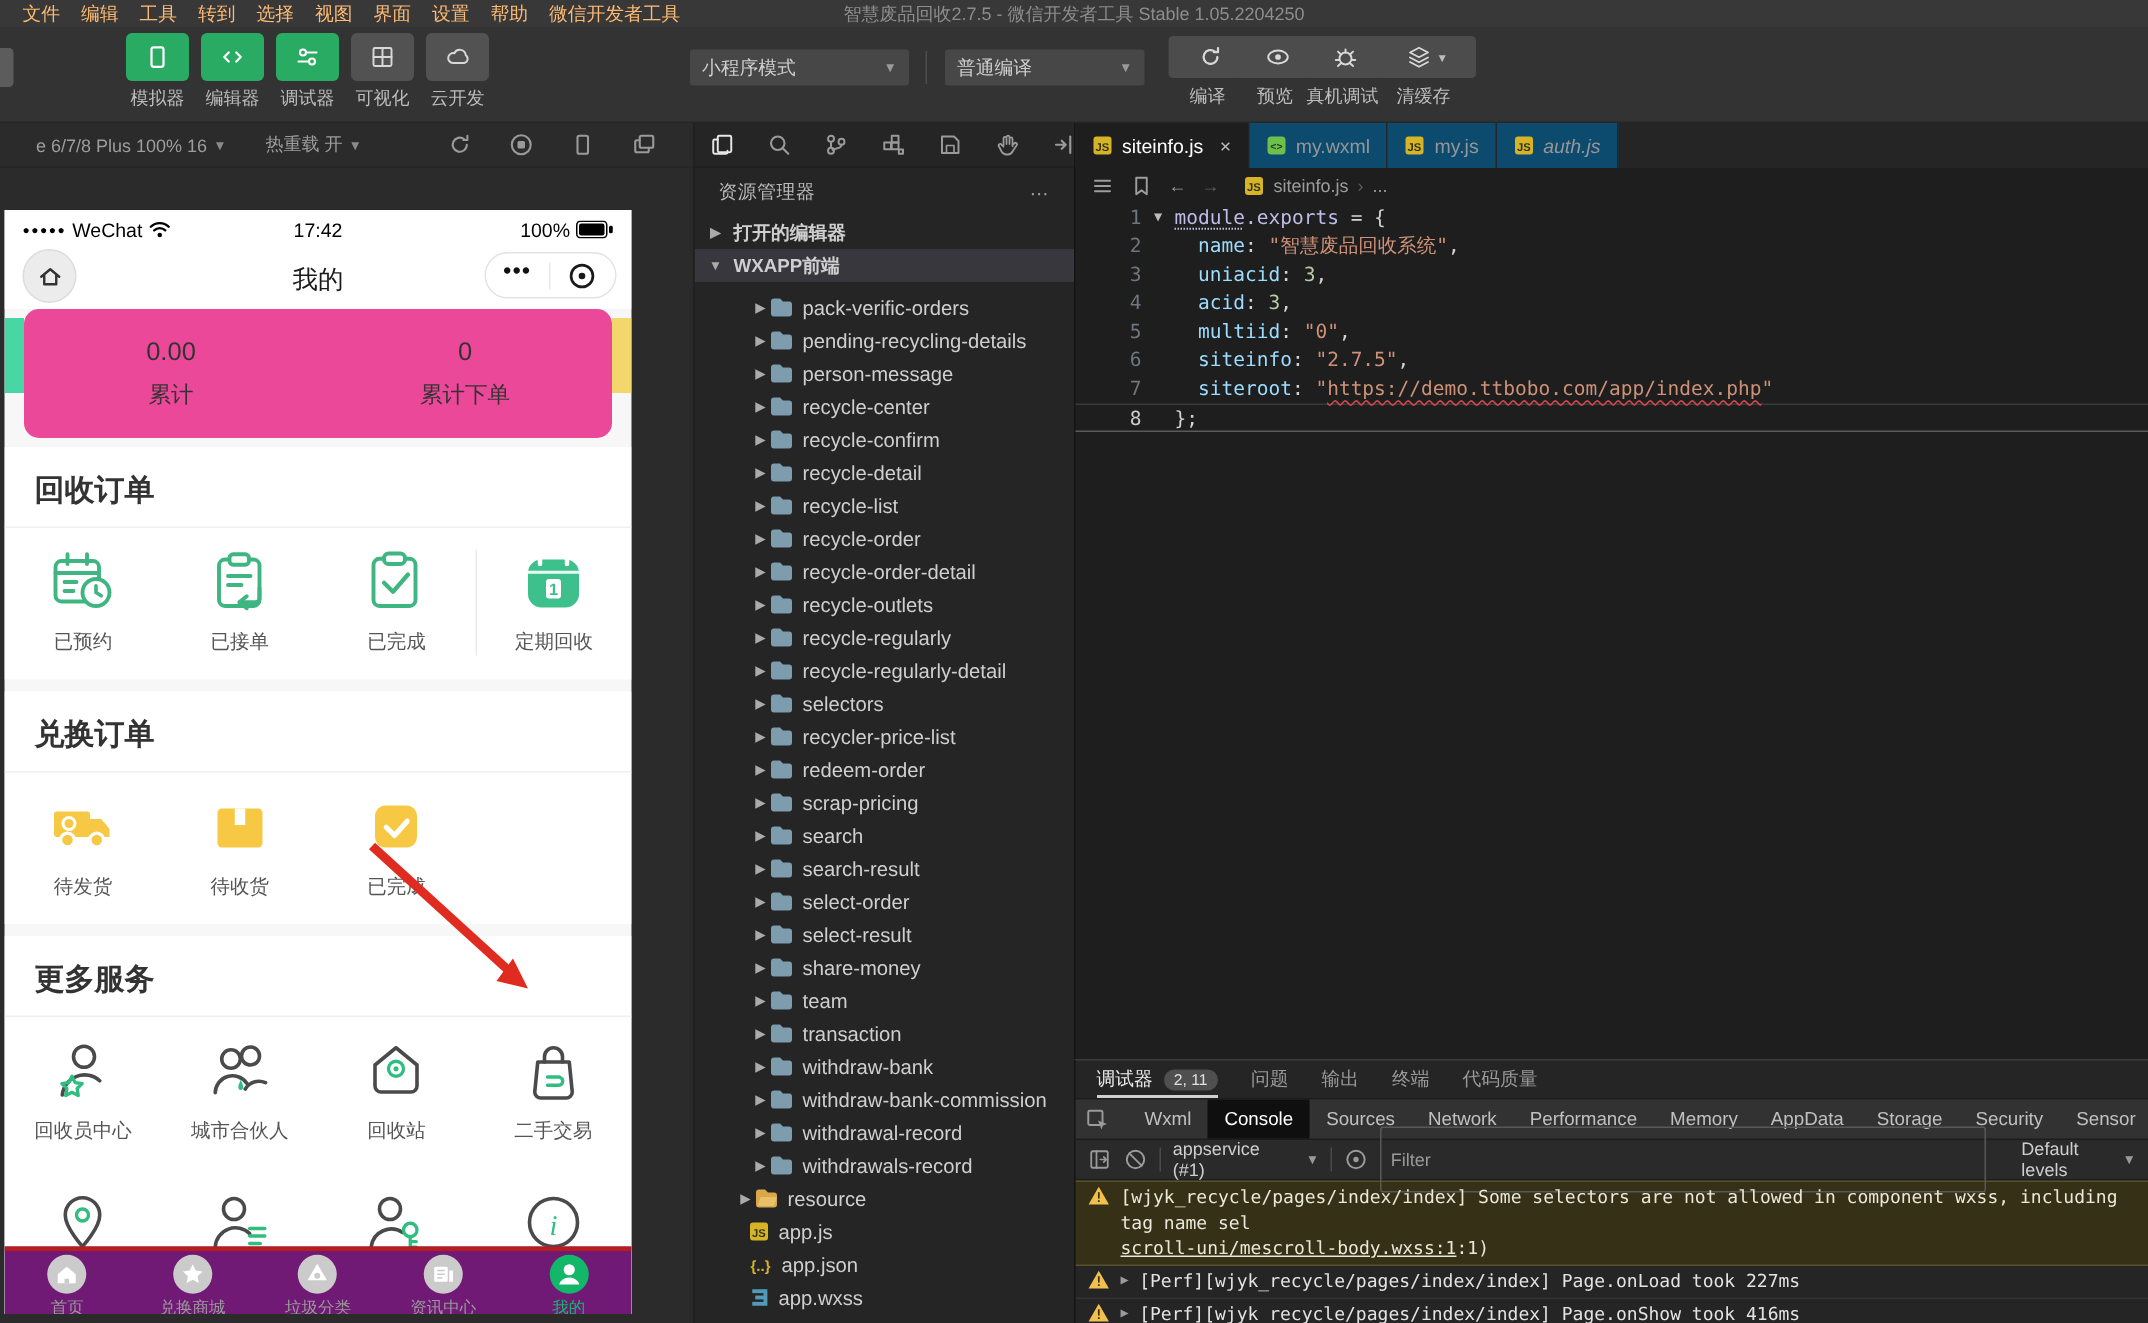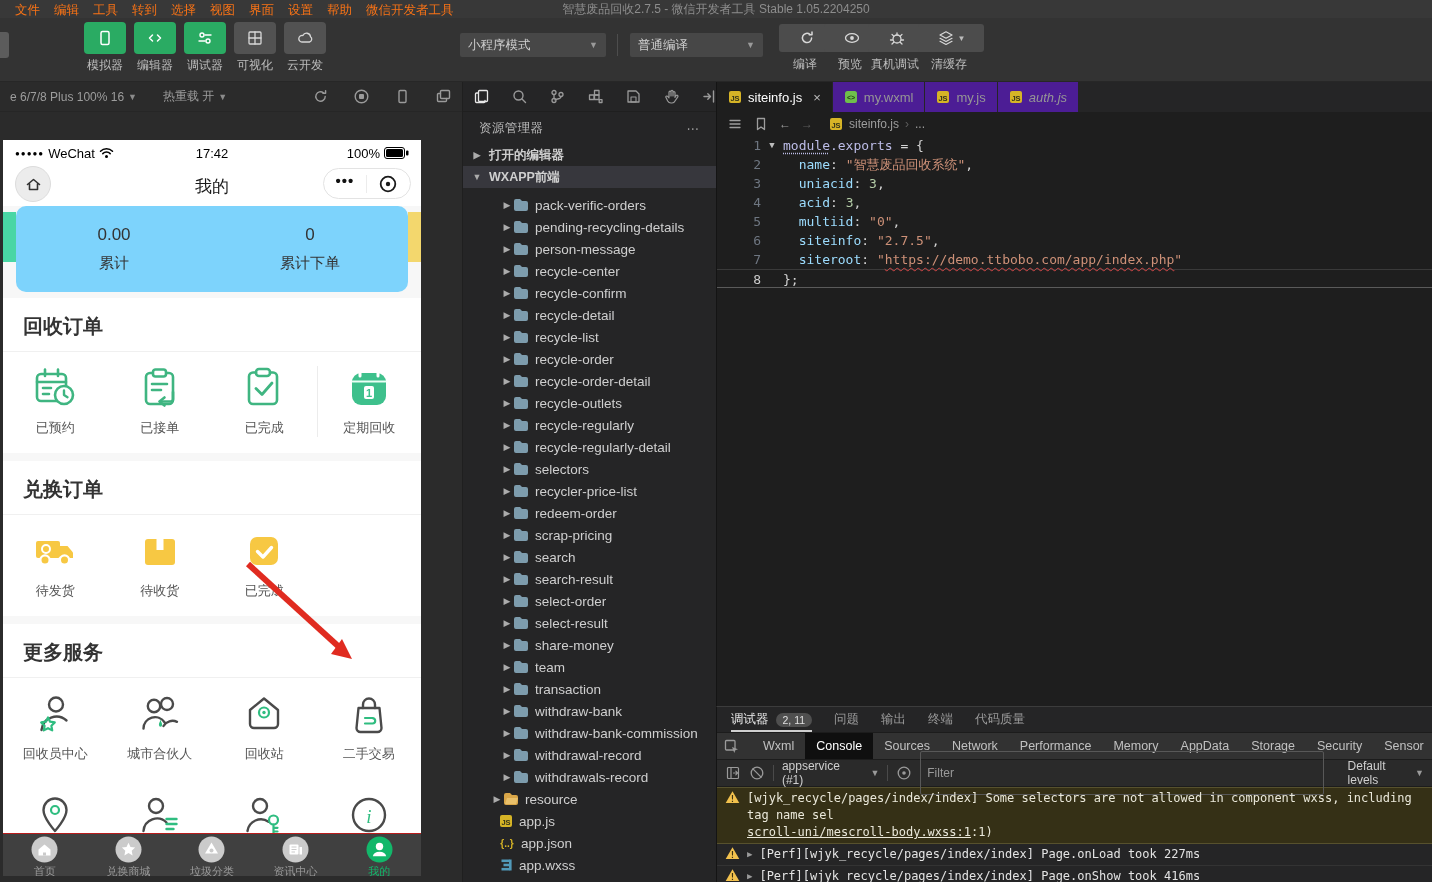--- a/index.html
+++ b/index.html
@@ -3,42 +3,42 @@
 <meta charset="utf-8">
 <style>
   html,body{margin:0;padding:0;background:#2b2b2b;}
   #app{position:relative;width:1432px;height:882px;overflow:hidden;background:#2b2b2b;
        font-family:"Liberation Sans",sans-serif;color:#ccc;}
   .icon{display:inline-flex;align-items:center;justify-content:center;line-height:0;}
 
   
   .menubar{position:absolute;left:0;top:0;width:1432px;height:18px;background:#383838;
            display:flex;align-items:center;padding-left:8px;box-sizing:border-box;z-index:9;}
-  .menubar .mi{font-size:12.5px;color:#f97316;padding:0 7px;cursor:default;}
+  .menubar .mi{font-size:12.5px;color:#fdba74;padding:0 7px;cursor:default;}
   .win-title{position:absolute;left:0;right:0;text-align:center;font-size:12px;color:#8d8d8d;pointer-events:none;}
 
   
   .toolbar{position:absolute;left:0;top:18px;width:1432px;height:64px;background:#333333;border-bottom:1px solid #272727;box-sizing:border-box;}
   .avatar-edge{position:absolute;left:0;top:14px;width:9px;height:26px;background:#5c5c5c;border-radius:0 3px 3px 0;}
   .tmod{position:absolute;top:4px;width:50px;text-align:center;}
   .tmod .box{width:42px;height:32px;margin:0 auto;border-radius:4px;display:flex;align-items:center;justify-content:center;}
   .tmod .box.on{background:#2aab63;}
   .tmod .box.off{background:#525252;}
   .tmod .lbl{font-size:12px;color:#bdbdbd;margin-top:3px;}
   .tsel{position:absolute;top:15px;height:24px;background:#474747;border-radius:2px;color:#cfcfcf;font-size:12.5px;
         display:flex;align-items:center;padding:0 8px;box-sizing:border-box;}
   .tsel .car{margin-left:auto;color:#9a9a9a;font-size:9px;}
   .tsep{position:absolute;top:16px;width:1px;height:22px;background:#4d4d4d;}
   .tact{position:absolute;top:6px;text-align:center;}
   .tact .box{height:28px;background:#4c4c4c;border-radius:3px;display:flex;align-items:center;justify-content:center;padding:0 9px;}
   .tact .lbl{font-size:12px;color:#bdbdbd;margin-top:4px;white-space:nowrap;}
 
   
   .simbar{position:absolute;left:0;top:82px;width:462px;height:30px;background:#2b2b2b;display:flex;align-items:center;
-          font-size:12px;color:#9d9d9d;box-sizing:border-box;padding:0 10px;border-bottom:1px solid #262626;}
+          font-size:12px;color:#9d9d9d;box-sizing:border-box;padding:0 24px;border-bottom:1px solid #262626;}
   .simbar .grp{display:flex;align-items:center;gap:4px;margin-right:26px;white-space:nowrap;}
   .simbar .ricons{margin-left:auto;display:flex;gap:24px;color:#9a9a9a;}
 
   
   .simarea{position:absolute;left:0;top:112px;width:462px;height:770px;background:#2b2b2b;}
   .phone{position:absolute;left:3px;top:28px;width:418px;height:736px;background:#f7f7f7;overflow:hidden;}
   .statusbar{height:26px;background:#fff;display:flex;align-items:center;padding:0 12px;font-size:13px;color:#000;}
   .statusbar .dots{font-size:8px;letter-spacing:1px;margin-right:4px;}
   .statusbar .mid{position:absolute;left:0;right:0;text-align:center;}
   .statusbar .right{margin-left:auto;display:flex;align-items:center;gap:4px;}
@@ -47,33 +47,33 @@
            display:flex;align-items:center;justify-content:center;box-sizing:border-box;}
   .navtitle{width:100%;text-align:center;font-size:17px;color:#1a1a1a;}
   .capsule{position:absolute;right:10px;top:2px;width:88px;height:31px;background:#fff;border:1px solid #e3e3e3;border-radius:16px;
            display:flex;align-items:center;justify-content:space-evenly;box-sizing:border-box;}
   .capsule .dots3{font-size:15px;font-weight:bold;color:#111;letter-spacing:1px;line-height:0;padding-bottom:6px;}
   .capsule .cdiv{width:1px;height:18px;background:#ececec;}
   .statsband{position:relative;height:86px;}
   .strip{position:absolute;top:6px;width:13px;height:50px;}
   .strip.l{left:0;background:#49d6a5;}
   .strip.r{right:0;background:#f3d76d;}
-  .statscard{position:absolute;left:13px;right:13px;top:0;height:86px;background:#7dd3fc;border-radius:10px;display:flex;}
+  .statscard{position:absolute;left:13px;right:13px;top:0;height:86px;background:#ec4899;border-radius:10px;display:flex;}
   .statcol{flex:1;display:flex;flex-direction:column;align-items:center;justify-content:center;gap:9px;}
   .statcol .v{font-size:17px;color:#333;}
   .statcol .l{font-size:15px;color:#333;}
   .pcard{background:#fff;margin-top:8px;}
   .pcard:first-of-type{margin-top:6px;}
   .pcard .ptitle{font-size:20px;font-weight:bold;color:#333;padding:15px 20px 11px;}
   .pcard .phr{height:1px;background:#f0f0f0;}
   .grow{display:flex;padding:14px 0 16px;}
   .gcell{width:25%;display:flex;flex-direction:column;align-items:center;gap:9px;box-sizing:border-box;}
   .gcell .glabel{font-size:13px;color:#555;}
   .gcell.divided{border-left:1px solid #ececec;}
-  .ptabbar{position:absolute;left:0;right:0;bottom:0;height:42px;background:#404040;border-top:1px solid #b91c1c;display:flex;text-decoration:underline;}
+  .ptabbar{position:absolute;left:0;right:0;bottom:0;height:42px;background:#701a75;border-top:3px solid #b91c1c;display:flex;text-decoration:underline;}
   .ptab{flex:1;display:flex;flex-direction:column;align-items:center;padding-top:2px;gap:1px;}
   .ptab .tlabel{font-size:11px;color:#999;}
   .ptab.active .tlabel{color:#12b76a;}
   .arrow-overlay{position:absolute;left:0;top:0;pointer-events:none;z-index:5;}
 
   
   .explorer{position:absolute;left:462px;top:82px;width:254px;height:800px;background:#252526;box-sizing:border-box;border-left:1px solid #1f1f1f;overflow:hidden;}
   .exp-strip{height:30px;display:flex;align-items:center;padding:0 10px;gap:21px;border-bottom:1px solid #1f1f1f;box-sizing:border-box;}
   .exp-strip .icon{color:#9a9a9a;}
   .exp-strip .icon.first{color:#e8e8e8;}
@@ -83,21 +83,21 @@
   .erow{height:22px;display:flex;align-items:center;font-size:13.5px;color:#cfcfcf;cursor:default;white-space:nowrap;}
   .erow .tri{width:12px;font-size:9px;color:#ababab;text-align:center;flex:none;}
   .erow .nm{margin-left:6px;}
   .erow.hdr{font-weight:bold;font-size:12.5px;}
   .erow.sel{background:#37373d;}
   .efold-gap{height:6px;}
 
   
   .editor{position:absolute;left:716px;top:82px;width:716px;height:624px;background:#1e1e1e;box-sizing:border-box;border-left:1px solid #141414;}
   .etabs{height:30px;background:#252526;display:flex;}
-  .etab{height:30px;display:flex;align-items:center;gap:6px;padding:0 11px;background:#4c1d95;color:#969696;font-size:13px;border-right:1px solid #252526;box-sizing:border-box;}
+  .etab{height:30px;display:flex;align-items:center;gap:6px;padding:0 11px;background:#0c4a6e;color:#969696;font-size:13px;border-right:1px solid #252526;box-sizing:border-box;}
   .etab.active{background:#1e1e1e;color:#fff;}
   .etab.preview .nm{font-style:italic;}
   .etab .x{margin-left:5px;color:#bdbdbd;font-size:13px;}
   .ebread{height:24px;display:flex;align-items:center;gap:10px;padding:0 10px;color:#9d9d9d;font-size:12px;}
   .ebread .dim{color:#5d5d5d;}
   .ebread .crumb{display:flex;align-items:center;gap:6px;margin-left:6px;}
   .codewrap{font-size:13px;line-height:19px;}
   .cl{display:flex;height:19px;white-space:pre;font-family:"DejaVu Sans Mono","Liberation Mono",monospace;}
   .cl .gut{width:44px;text-align:right;color:#6e7681;flex:none;}
   .cl .fold{width:22px;text-align:center;color:#bcbcbc;font-size:9px;flex:none;}

